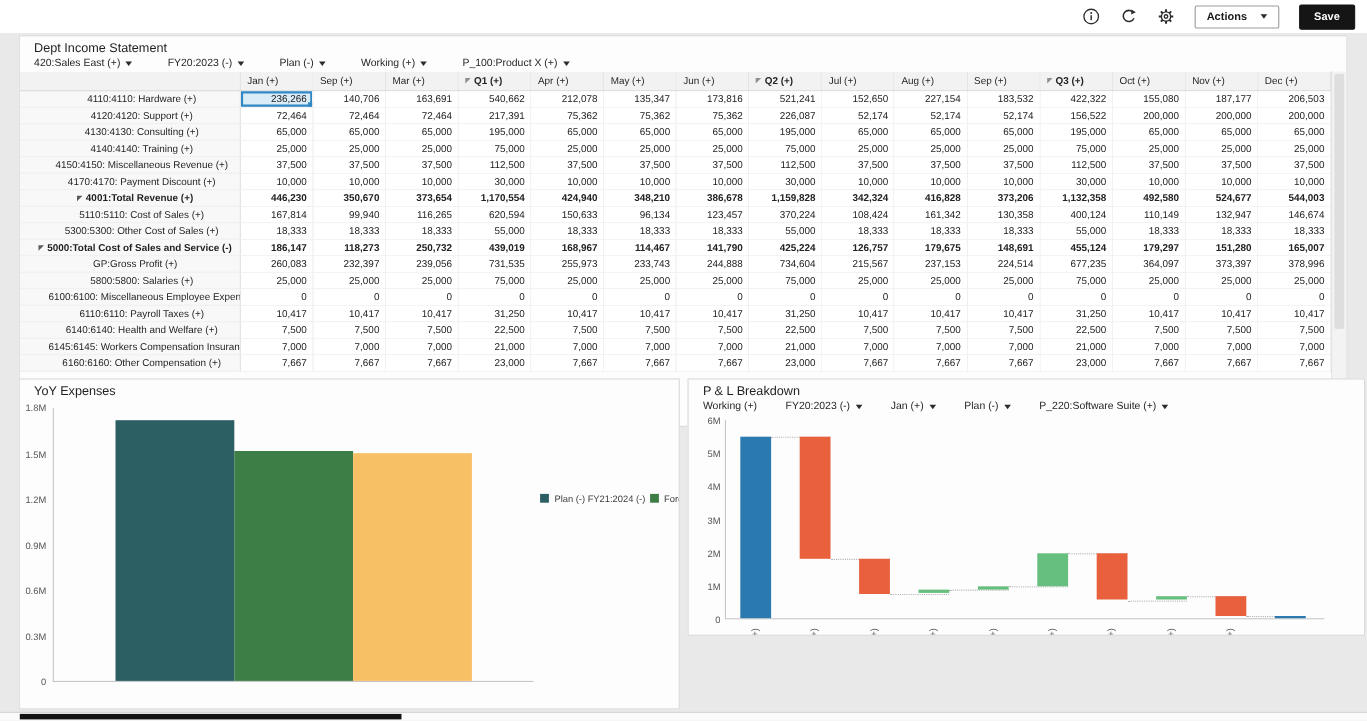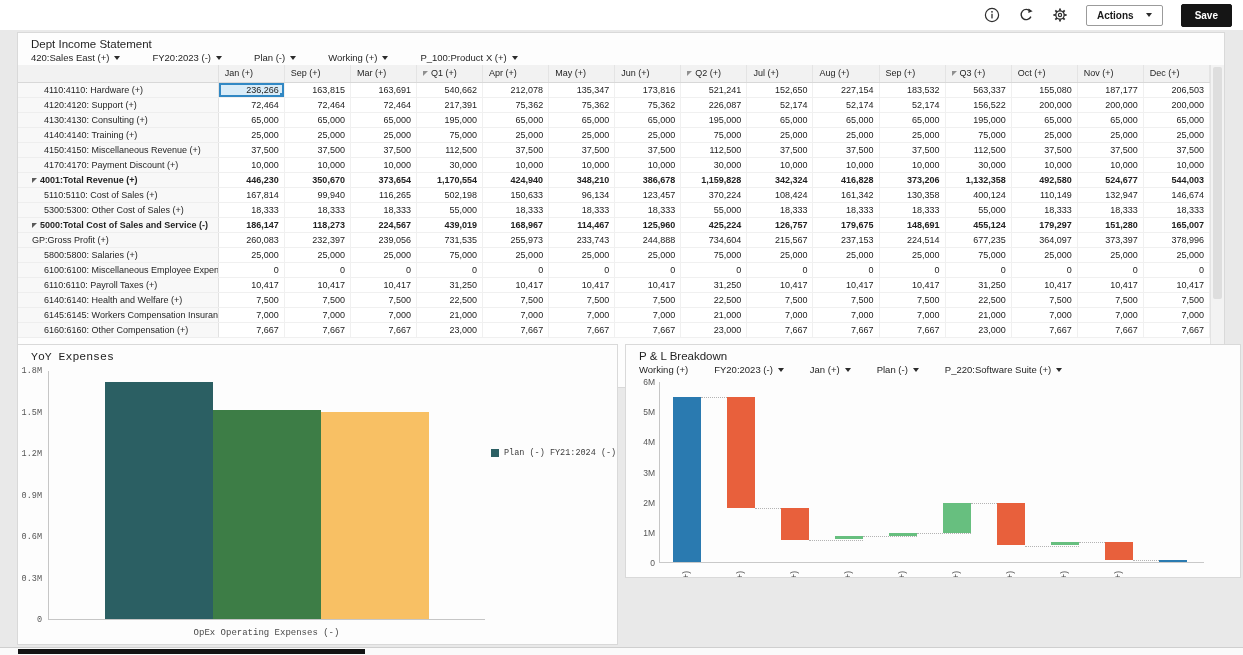--- a/index.html
+++ b/index.html
@@ -13,39 +13,39 @@
   .btn-actions { display:flex; align-items:center; gap:7px; border:1px solid #9b9b9b; background:#fff;
                  border-radius:2px; padding:4px 10px; font-size:10px; font-weight:bold; color:#1a1a1a; cursor:pointer; }
   .btn-save { background:#151515; color:#fff; border:1px solid #151515; border-radius:2px;
               padding:5px 13px; font-size:10px; font-weight:bold; cursor:pointer; }
   .caret { display:inline-block; width:0; height:0; border-left:3.5px solid transparent;
            border-right:3.5px solid transparent; border-top:4.5px solid #2b2b2b; margin-left:5px; }
 
   
   .panel { position:absolute; background:#fdfdfd; border:1px solid #d9d9d9; overflow:hidden; }
   #grid-panel { left:17px; top:32px;  width:1208px; height:356px; }
-  #yoy-panel  { left:17px; top:344px; width:601px;  height:301px;font-family:Liberation Mono, monospace; }
+  #yoy-panel  { left:17px; top:344px; width:601px;  height:301px; }
   #pnl-panel  { left:625px; top:344px; width:616px; height:234px; }
   .panel-title { position:absolute; left:13px; top:5px; font-size:11.5px; color:#1f1f1f; }
 
   
   .pov-row { position:absolute; left:13px; display:flex; gap:32px; font-size:9.5px; color:#1f1f1f; }
   #grid-pov { top:19px; }
   #pnl-pov  { top:19px; gap:26px; }
   .pov-item { display:flex; align-items:center; cursor:pointer; white-space:nowrap; }
 
   
   #grid-wrap { position:absolute; left:0; top:32px; right:14px; bottom:0; overflow:hidden; }
   table.grid { border-collapse:collapse; table-layout:fixed; width:100%; }
   .grid th, .grid td { font-size:9px; height:15px; line-height:13px; overflow:hidden; white-space:nowrap; }
   .grid th.corner { background:#f2f2f2; border-bottom:1px solid #d8d8d8; border-right:1px solid #e0e0e0; height:17px; }
   .grid th.colhdr { background:#f2f2f2; font-weight:normal; text-align:left; padding:2px 6px;
                     border-bottom:1px solid #d8d8d8; border-right:1px solid #e4e4e4; height:17px; color:#1f1f1f; }
-  .grid th.colhdr.b { font-weight:normal; }
-  .grid th.rowhdr { background:#f8f8f8; font-weight:normal; text-align:left; padding:0 4px 0 26px;
+  .grid th.colhdr.b { font-weight:bold; }
+  .grid th.rowhdr { background:#f8f8f8; font-weight:normal; text-align:center; padding:0 4px 0 26px;
                     border-bottom:1px solid #eeeeee; border-right:1px solid #e2e2e2; color:#1f1f1f; }
   .grid th.rowhdr.ind0 { padding-left:14px; }
   .grid th.rowhdr.b { font-weight:bold; }
   .grid td.cell { text-align:right; padding:0 5px; border-bottom:1px solid #f0f0f0;
                   border-right:1px solid #f0f0f0; background:#fff; position:relative; }
   .grid td.cell.b { font-weight:bold; }
   .grid td.cell.sel { background:#d9ecf8; box-shadow:inset 0 0 0 2px #3188c4; }
   .grid td.cell.sel::after { content:''; position:absolute; right:0; bottom:0; width:4px; height:4px; background:#3188c4; }
   .mk { display:inline-block; width:0; height:0; border-top:5px solid #8f8f8f;
         border-right:5px solid transparent; margin-right:3px; }
@@ -162,31 +162,31 @@
             <th class="colhdr">Aug (+)</th>
             <th class="colhdr">Sep (+)</th>
             <th class="colhdr b"><span class="mk"></span>Q3 (+)</th>
             <th class="colhdr">Oct (+)</th>
             <th class="colhdr">Nov (+)</th>
             <th class="colhdr">Dec (+)</th>
           </tr>
           <tr>
             <th class="rowhdr ind1">4110:4110: Hardware (+)</th>
             <td class="cell sel">236,266</td>
-            <td class="cell">163,815</td>
+            <td class="cell">140,706</td>
             <td class="cell">163,691</td>
             <td class="cell">540,662</td>
             <td class="cell">212,078</td>
             <td class="cell">135,347</td>
             <td class="cell">173,816</td>
             <td class="cell">521,241</td>
             <td class="cell">152,650</td>
             <td class="cell">227,154</td>
             <td class="cell">183,532</td>
-            <td class="cell">563,337</td>
+            <td class="cell">422,322</td>
             <td class="cell">155,080</td>
             <td class="cell">187,177</td>
             <td class="cell">206,503</td>
           </tr>
           <tr>
             <th class="rowhdr ind1">4120:4120: Support (+)</th>
             <td class="cell">72,464</td>
             <td class="cell">72,464</td>
             <td class="cell">72,464</td>
             <td class="cell">217,391</td>
@@ -290,21 +290,21 @@
             <td class="cell b">1,132,358</td>
             <td class="cell b">492,580</td>
             <td class="cell b">524,677</td>
             <td class="cell b">544,003</td>
           </tr>
           <tr>
             <th class="rowhdr ind1">5110:5110: Cost of Sales (+)</th>
             <td class="cell">167,814</td>
             <td class="cell">99,940</td>
             <td class="cell">116,265</td>
-            <td class="cell">502,198</td>
+            <td class="cell">620,594</td>
             <td class="cell">150,633</td>
             <td class="cell">96,134</td>
             <td class="cell">123,457</td>
             <td class="cell">370,224</td>
             <td class="cell">108,424</td>
             <td class="cell">161,342</td>
             <td class="cell">130,358</td>
             <td class="cell">400,124</td>
             <td class="cell">110,149</td>
             <td class="cell">132,947</td>
@@ -325,25 +325,25 @@
             <td class="cell">18,333</td>
             <td class="cell">55,000</td>
             <td class="cell">18,333</td>
             <td class="cell">18,333</td>
             <td class="cell">18,333</td>
           </tr>
           <tr>
             <th class="rowhdr b ind0"><span class="mk dark"></span>5000:Total Cost of Sales and Service (-)</th>
             <td class="cell b">186,147</td>
             <td class="cell b">118,273</td>
-            <td class="cell b">224,567</td>
+            <td class="cell b">250,732</td>
             <td class="cell b">439,019</td>
             <td class="cell b">168,967</td>
             <td class="cell b">114,467</td>
-            <td class="cell b">125,960</td>
+            <td class="cell b">141,790</td>
             <td class="cell b">425,224</td>
             <td class="cell b">126,757</td>
             <td class="cell b">179,675</td>
             <td class="cell b">148,691</td>
             <td class="cell b">455,124</td>
             <td class="cell b">179,297</td>
             <td class="cell b">151,280</td>
             <td class="cell b">165,007</td>
           </tr>
           <tr>
@@ -489,21 +489,20 @@
       <span style="bottom:50%">0.9M</span>
       <span style="bottom:66.66666666666666%">1.2M</span>
       <span style="bottom:83.33333333333334%">1.5M</span>
       <span style="bottom:100%">1.8M</span>
     </div>
   <div id="yoy-plot">
       <div class="yoy-bar" style="left: 12.8%; width: 24.8%; height: 95.5556%; background: rgb(43, 95, 99);"></div>
       <div class="yoy-bar" style="left: 37.6%; width: 24.8%; height: 84.4444%; background: rgb(61, 125, 70);"></div>
       <div class="yoy-bar" style="left: 62.4%; width: 24.8%; height: 83.3333%; background: rgb(248, 192, 100);"></div>
     </div>
-  <div id="yoy-xlabel">OpEx Operating Expenses (-)</div>
   <div id="yoy-legend">
       <div class="lg-item">
         <span class="lg-sq" style="background:#2b5f63"></span>
         <span>Plan (-) FY21:2024 (-)</span>
       </div>
       <div class="lg-item">
         <span class="lg-sq" style="background:#3d7d46"></span>
         <span>Forecast (-) FY20:2023 (-)</span>
       </div>
       <div class="lg-item">

